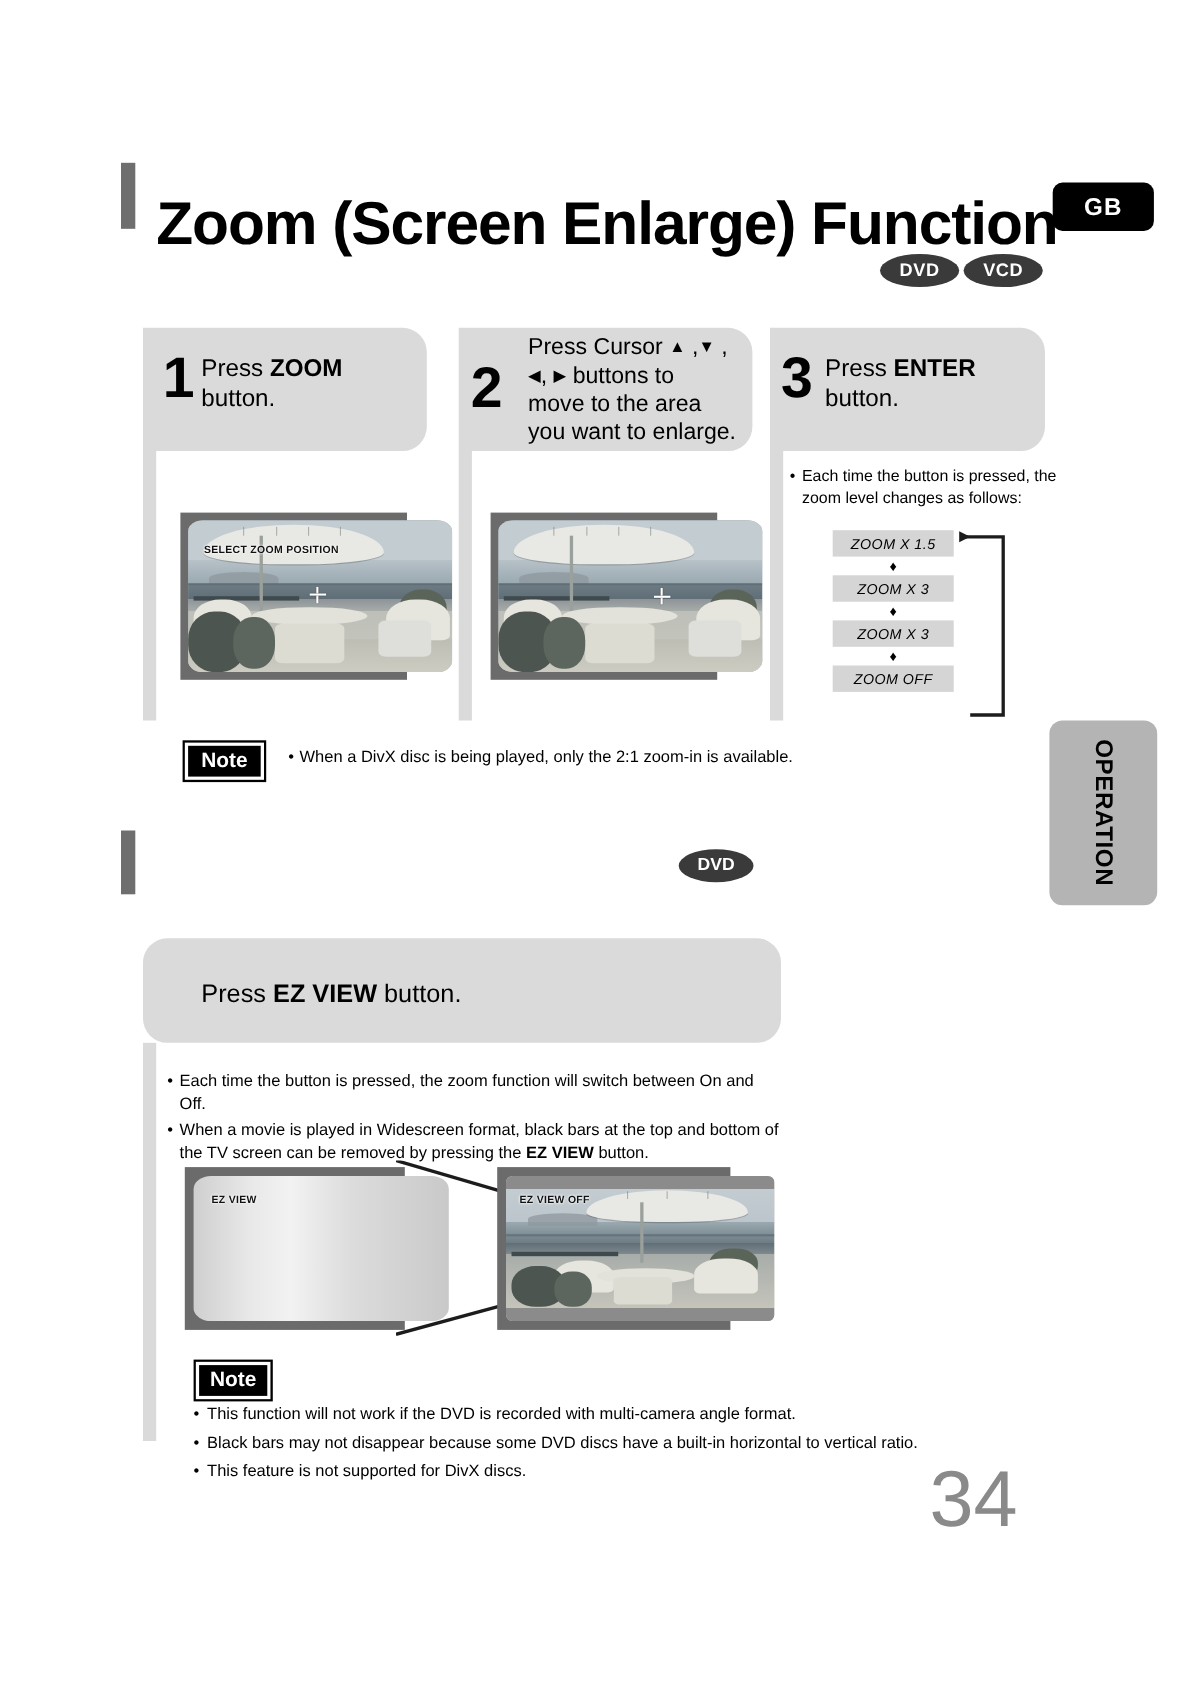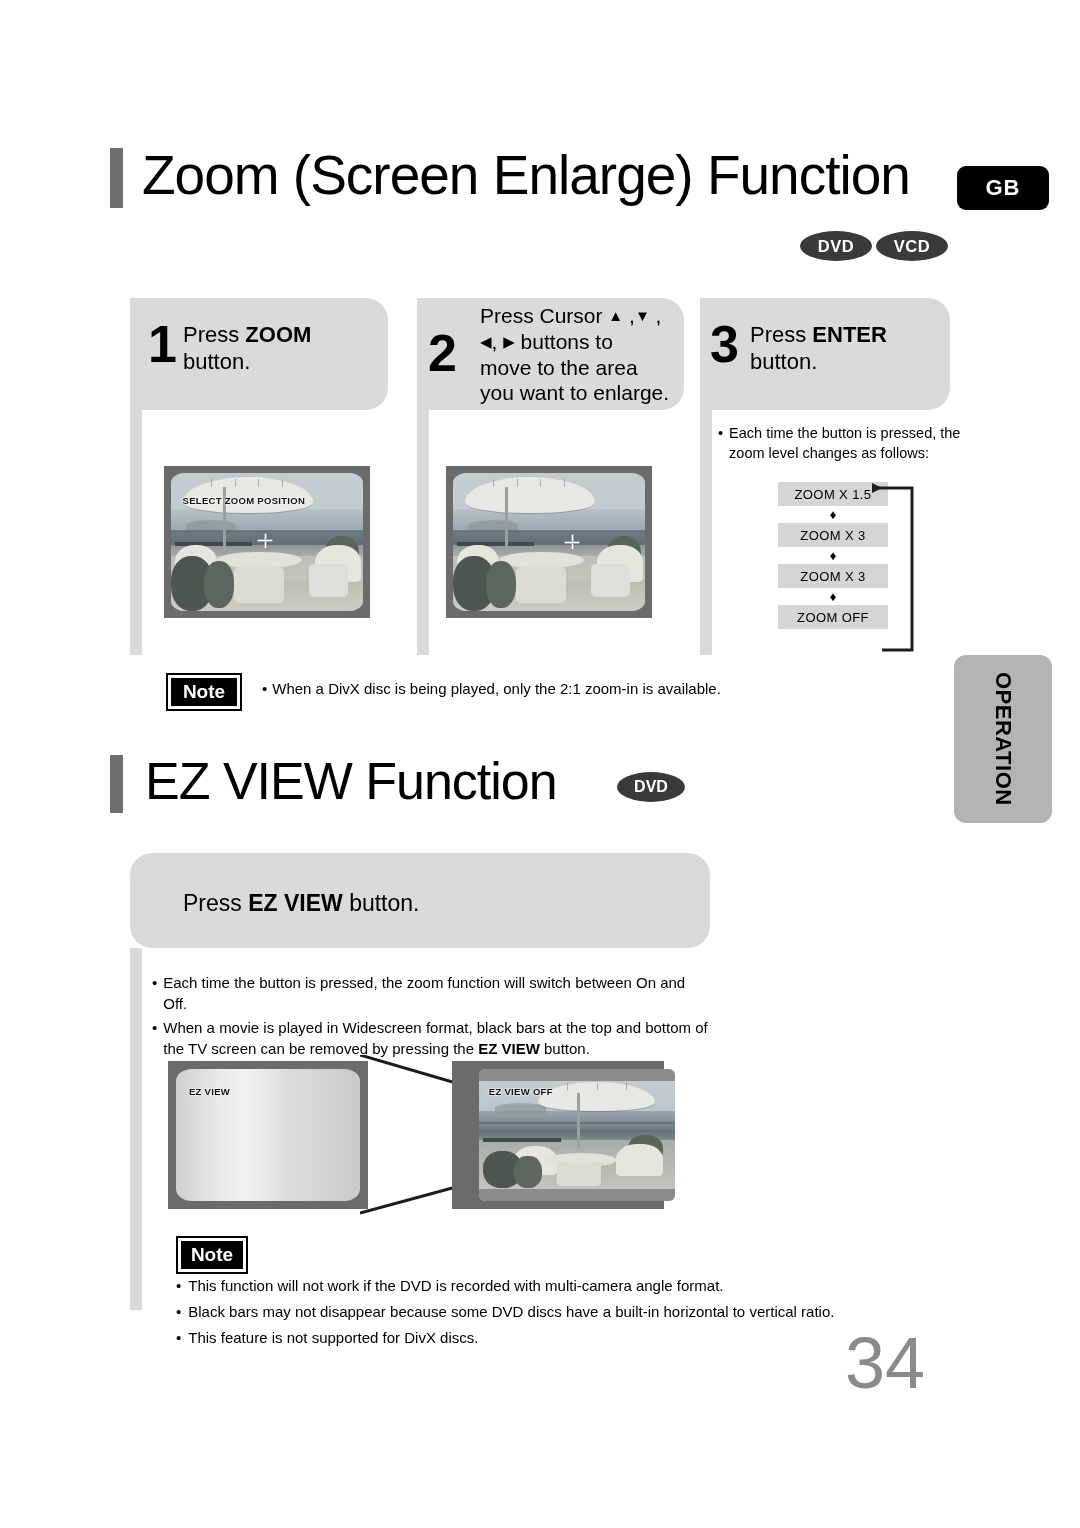--- a/index.html
+++ b/index.html
@@ -12,24 +12,25 @@
     position:relative;
     overflow:hidden;
   }
   .page{position:absolute;inset:0;}
   .head-bar{
     position:absolute;
     width:13px;background:#6e6e6e;
   }
   .head-title{
     position:absolute;
-    font-weight:normal;
+    font-weight:bold;
     letter-spacing:-1px;
     white-space:nowrap;
     line-height:1;
+    margin-top:28px;
   }
   #zoom-head-bar{left:110px;top:148px;height:60px;}
   #zoom-head-title{left:142px;top:148px;font-size:55px;}
   #gb-badge{
     position:absolute;left:957px;top:166px;
     width:92px;height:44px;background:#000;color:#fff;
     border-radius:9px;font-size:22px;font-weight:bold;
     display:flex;align-items:center;justify-content:center;
     letter-spacing:1px;
   }
@@ -93,20 +94,21 @@
 
   
   .tv{
     position:absolute;background:#6b6b6b;
     padding:7px;box-sizing:border-box;
   }
   .tv-inner{
     position:relative;width:100%;height:100%;
     overflow:hidden;background:#9fa9ad;
     border-radius:14px/10px;
+    padding-left:48px;
   }
   #tv1{left:164px;top:466px;width:206px;height:152px;}
   #tv2{left:446px;top:466px;width:206px;height:152px;}
 
   
   .photo{
     position:absolute;inset:0;
     background:
       linear-gradient(to bottom,
         #c3ccd1 0%, #c3ccd1 26%,
@@ -173,21 +175,21 @@
   .crosshair:after{top:50%;left:0;height:2px;width:100%;margin-top:-1px;}
 
   
   #step3-note{
     position:absolute;left:718px;top:424px;width:270px;
     font-size:14.5px;line-height:1.35;color:#000;
   }
   #step3-note .b{display:flex;}
   #step3-note .dot{margin-right:6px;}
 
-  #zoom-flow{position:absolute;left:778px;top:482px;width:160px;}
+  #zoom-flow{position:absolute;left:757px;top:482px;width:160px;font-style:italic;}
   .flow-box{
     width:110px;height:24px;background:#d5d5d5;
     display:flex;align-items:center;justify-content:center;
     font-size:13px;color:#000;letter-spacing:.4px;
   }
   .flow-arrow{
     width:110px;text-align:center;font-size:13px;line-height:17px;color:#000;
   }
   #loop-svg{position:absolute;left:860px;top:482px;}
 
@@ -233,21 +235,21 @@
     font-size:15px;line-height:1.42;
   }
   #ez-bullets .b{display:flex;margin-bottom:2px;}
   #ez-bullets .dot{margin-right:6px;}
   #ez-bullets b{font-weight:bold;}
 
   
   #tv3{position:absolute;left:168px;top:1061px;width:200px;height:148px;background:#6b6b6b;padding:8px;box-sizing:border-box;}
   #tv3 .tv-inner{background:linear-gradient(to right,#cfcfcf 0%,#e8e8e8 22%,#f2f2f2 38%,#dcdcdc 62%,#c9c9c9 100%);border-radius:16px/12px;}
   #tv4{position:absolute;left:452px;top:1061px;width:212px;height:148px;background:#6b6b6b;padding:8px;box-sizing:border-box;}
-  #tv4 .tv-inner{border-radius:6px;background:#c9c9c0;margin-left:19px;}
+  #tv4 .tv-inner{border-radius:6px;background:#c9c9c0;}
   #tv4 .photo{
     background:
       linear-gradient(to bottom,
         #8b8b8b 0%, #8b8b8b 9%,
         #c3ccd1 9%, #bcc5cb 32%,
         #9aa8b0 32%, #6e7c84 46%,
         #5f6d76 46%, #7f8a8f 54%,
         #a8adaa 54%, #c4c4bb 91%,
         #8b8b8b 91%, #8b8b8b 100%);
   }
@@ -373,21 +375,20 @@
   <div class="note-badge" id="note1-badge">Note</div>
   <div id="note1-text">
     <span class="dot">•</span><span>When a DivX disc is being played, only the 2:1 zoom-in is available.</span>
   </div>
 
   <div id="operation-tab">
     <span id="operation-label">OPERATION</span>
   </div>
 
   <div class="head-bar" id="ez-head-bar"></div>
-  <div class="head-title" id="ez-head-title">EZ VIEW Function</div>
   <div id="ez-dvd-badge">DVD</div>
 
   <div id="ez-panel"></div>
   <div id="ez-panel-text">Press <b>EZ VIEW</b> button.</div>
   <div id="ez-stem"></div>
 
   <div id="ez-bullets">
     <div class="b">
       <span class="dot">•</span>
       <span>Each time the button is pressed, the zoom function will switch between On and Off.</span>

